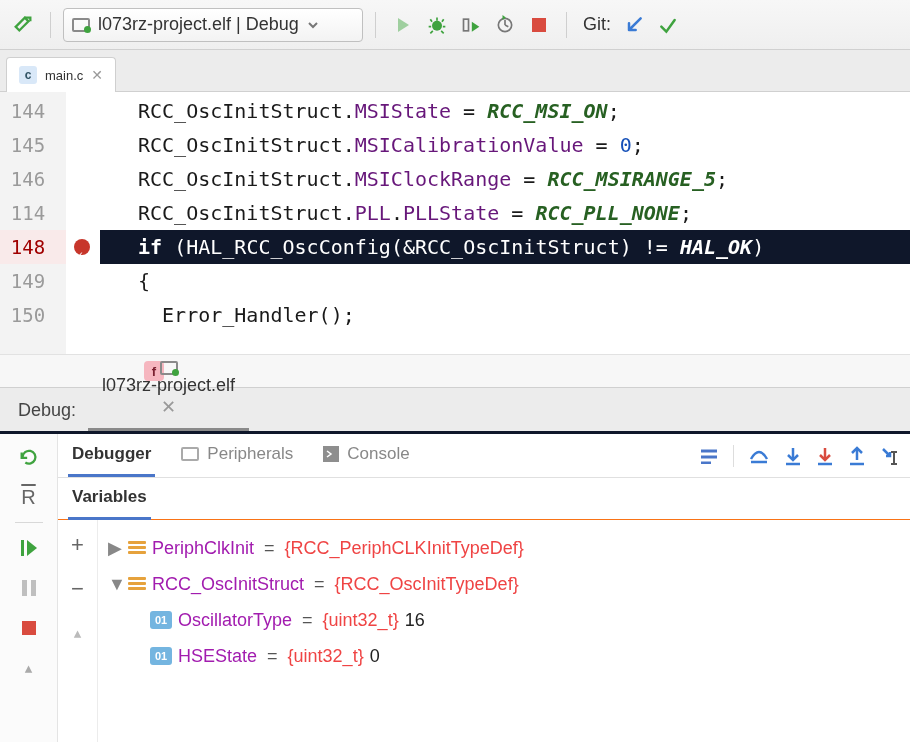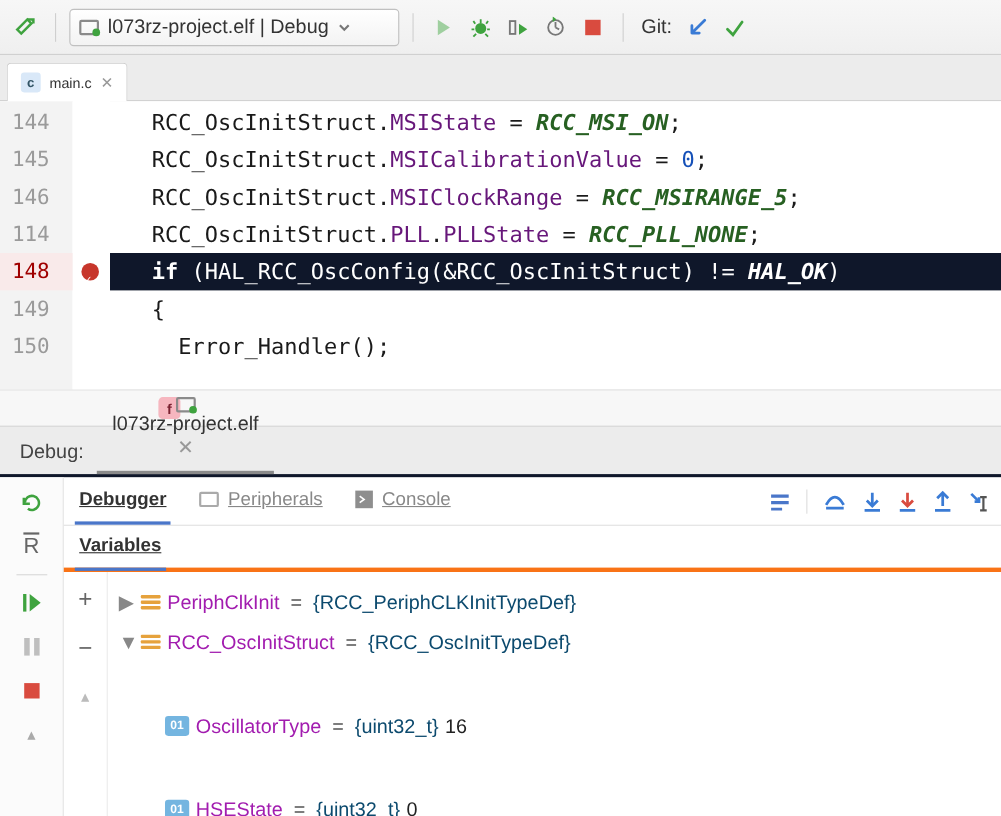--- a/index.html
+++ b/index.html
@@ -123,49 +123,48 @@
   .side-sep{width:28px;height:1px;background:#d8d8d8;margin:2px 0;}
   .debug-main{flex:1;display:flex;flex-direction:column;}
   .dbg-tabs1{
     height:44px;border-bottom:1px solid #e0e0e0;display:flex;align-items:center;
     padding:0 10px;gap:22px;
   }
   .dbg-tabs1 .right{margin-left:auto;display:flex;gap:14px;align-items:center;}
   .dbg-tab{
     font-size:17px;color:#333;padding:10px 4px;display:flex;align-items:center;gap:8px;
     border-bottom:3px solid transparent;
-    text-decoration:underline;
   }
   .dbg-tab.active{border-bottom-color:#4a76c9;font-weight:600;}
   .dbg-tab.muted{color:#888;}
   .grey-sq{width:16px;height:16px;background:#8e8e8e;display:flex;align-items:center;justify-content:center;}
   .grey-sq svg{width:10px;height:10px;}
   .dbg-tabs2{
-    height:42px;border-bottom:4px solid #f97316;display:flex;align-items:center;
+    height:42px;border-bottom:1px solid #f97316;display:flex;align-items:center;
     padding:0 10px;gap:28px;
   }
   .vars-area{display:flex;flex:1;}
   .vars-side{
     width:40px;border-right:1px solid #ececec;display:flex;flex-direction:column;
     align-items:center;padding-top:8px;gap:10px;color:#888;
   }
   .vars-tree{flex:1;padding:10px 6px;font-size:18px;}
   .tree-row{display:flex;align-items:center;height:36px;gap:6px;}
   .tree-indent1{padding-left:4px;}
-  .tree-indent2{padding-left:46px;margin-top:40px;}
+  .tree-indent2{padding-left:46px;}
   .arrow{width:14px;display:inline-block;color:#888;}
   .struct-icon{width:18px;height:14px;display:inline-flex;flex-direction:column;gap:2px;}
   .struct-icon span{height:3px;background:#e6a23c;border-radius:1px;}
   .prim-badge{
     width:22px;height:18px;background:#74b5e0;color:#fff;font-size:11px;font-weight:700;
     border-radius:3px;display:flex;align-items:center;justify-content:center;
   }
   .var-name{color:#a21caf;}
   .var-eq{color:#555;margin:0 4px;}
-  .var-type{color:#0c4a6e;}
+  .var-type{color:#ef4444;}
   .var-val{color:#222;}
   
   svg{display:block;}
 </style>
 </head>
 <body>
 
 <div class="toolbar">
   <div class="tb-btn">
     <svg width="22" height="22" viewBox="0 0 24 24">

